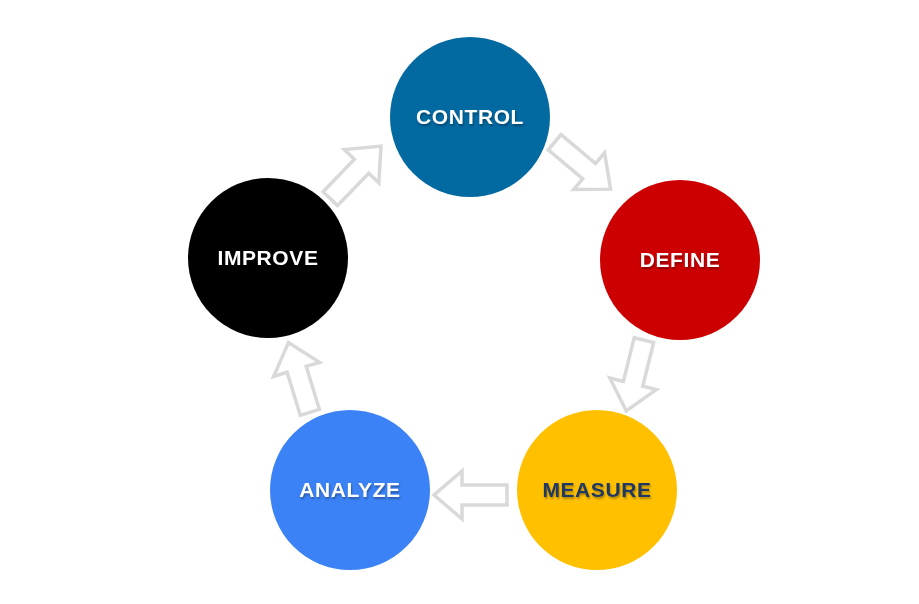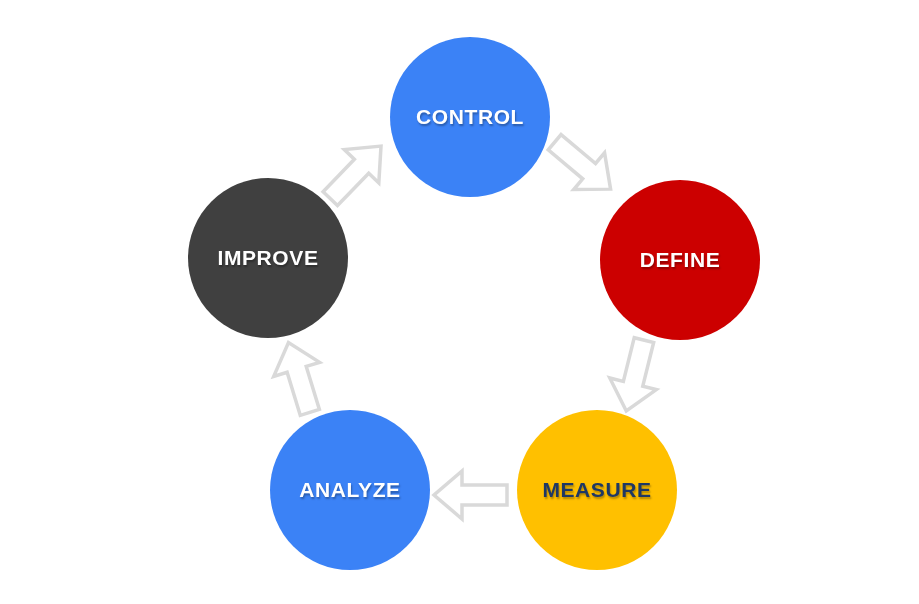--- a/index.html
+++ b/index.html
@@ -53,37 +53,37 @@
   .arrow-control-define  { left: 543px; top: 138px; transform: rotate(40deg);  }
   .arrow-define-measure  { left: 595px; top: 348px; transform: rotate(104deg); }
   .arrow-measure-analyze { left: 430px; top: 467px; transform: rotate(180deg); }
   .arrow-analyze-improve { left: 259px; top: 349px; transform: rotate(-107deg);}
 </style>
 </head>
 <body>
 
 <div class="canvas" style="background: rgb(255, 255, 255); --arrow-stroke: #D9D9D9; --arrow-fill: #FFFFFF;">
 
-  <div class="node pos-control" style="background: #3b82f6; color: rgb(255, 255, 255);">
+  <div class="node pos-control" style="background: #0369a1; color: rgb(255, 255, 255);">
     <span class="node-label">CONTROL</span>
   </div>
 
   <div class="node pos-define" style="background: rgb(204, 0, 0); color: rgb(255, 255, 255);">
     <span class="node-label">DEFINE</span>
   </div>
 
   <div class="node pos-measure" style="background: rgb(255, 192, 0); color: rgb(31, 56, 100);">
     <span class="node-label">MEASURE</span>
   </div>
 
   <div class="node pos-analyze" style="background: #3b82f6; color: rgb(255, 255, 255);">
     <span class="node-label">ANALYZE</span>
   </div>
 
-  <div class="node pos-improve" style="background: #404040; color: rgb(255, 255, 255);">
+  <div class="node pos-improve" style="background: #000000; color: rgb(255, 255, 255);">
     <span class="node-label">IMPROVE</span>
   </div>
 
   <svg class="arrow arrow-improve-control" viewBox="0 0 80 56" aria-hidden="true">
     <polygon points="3,18 48,18 48,4 76,28 48,52 48,38 3,38"></polygon>
   </svg>
 
   <svg class="arrow arrow-control-define" viewBox="0 0 80 56" aria-hidden="true">
     <polygon points="3,18 48,18 48,4 76,28 48,52 48,38 3,38"></polygon>
   </svg>

